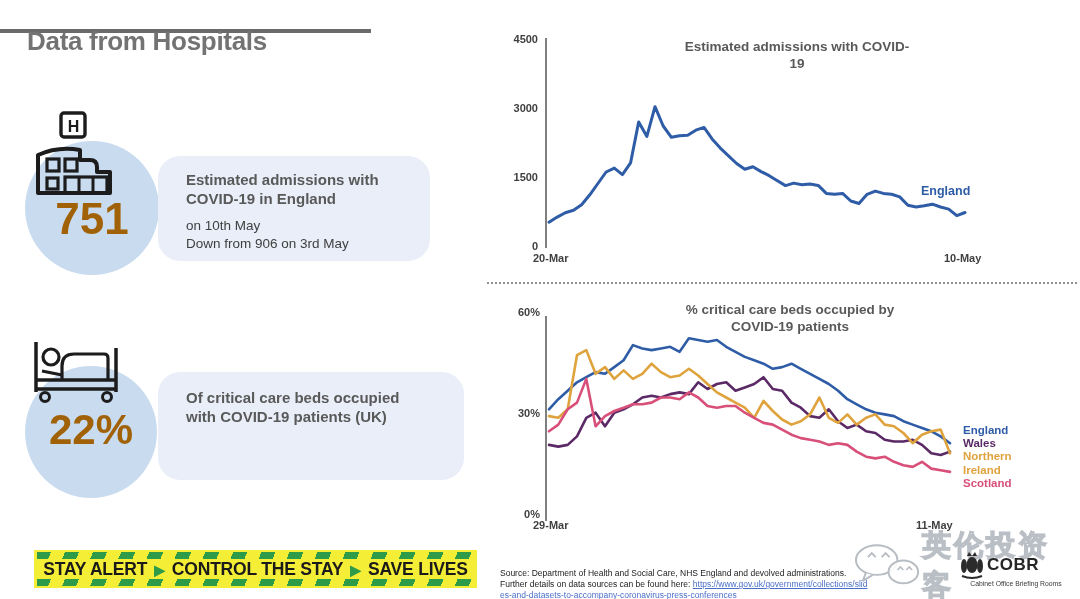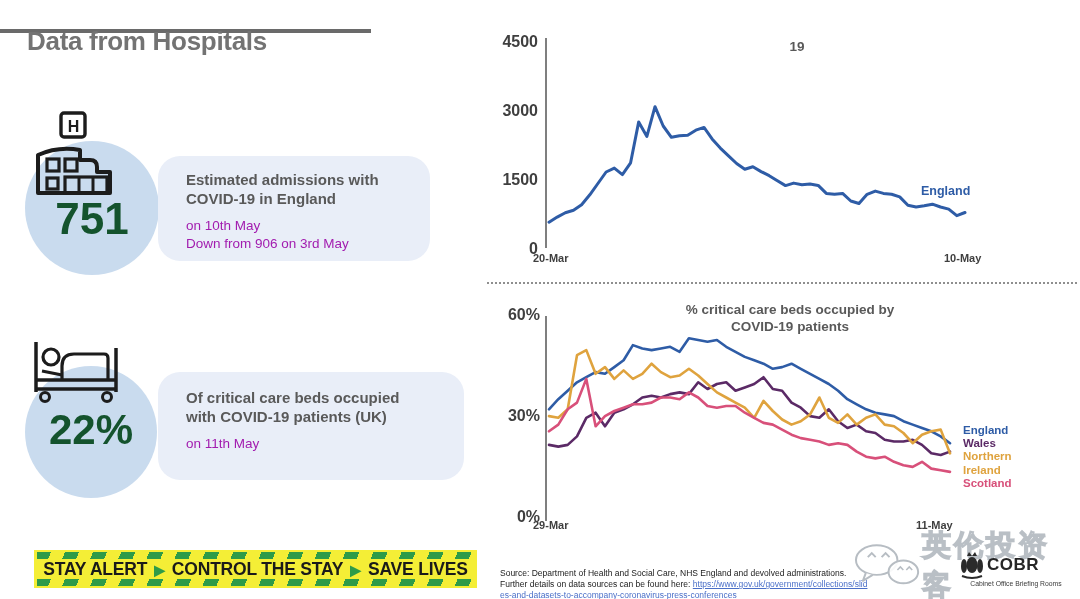--- a/index.html
+++ b/index.html
@@ -6,28 +6,28 @@
   .stage{position:relative;width:1080px;height:599px;background:#fff;overflow:hidden;
          font-family:"Liberation Sans",sans-serif;}
   .abs{position:absolute;}
 
   
   .top-bar{left:0;top:29px;width:371px;height:4px;background:#6a6a6a;}
   .page-title{left:27px;top:26px;font-size:26px;font-weight:bold;color:#737373;letter-spacing:-0.3px;}
 
   
   .stat-circle{border-radius:50%;background:#c9dbee;}
-  .stat-number{font-weight:800;color:#14532d;text-align:center;}
+  .stat-number{font-weight:800;color:#a16207;text-align:center;}
   .card-box{background:#e9eef8;border-radius:22px;}
   .card-title{font-size:15px;font-weight:bold;color:#595959;line-height:19px;white-space:pre-line;}
-  .card-sub{font-size:13.5px;color:#a21caf;line-height:17.5px;margin-top:9px;white-space:pre-line;}
+  .card-sub{font-size:13.5px;color:#404040;line-height:17.5px;margin-top:9px;white-space:pre-line;}
 
   
   .chart-title{font-size:13.5px;font-weight:bold;color:#595959;text-align:center;line-height:17px;}
-  .ytick{font-size:16px;font-weight:bold;color:#3f3f3f;text-align:right;}
+  .ytick{font-size:11px;font-weight:bold;color:#3f3f3f;text-align:right;}
   .xtick{font-size:11px;font-weight:bold;color:#3f3f3f;}
   .series-label{font-size:12.5px;font-weight:bold;}
   .legend-col{display:flex;flex-direction:column;}
   .legend-col div{font-size:11.5px;font-weight:bold;line-height:13.2px;white-space:pre-line;}
   .dotted-sep{border-top:2px dotted #8f8f8f;height:0;}
 
   
   .banner{left:34px;top:550px;width:443px;height:38px;background:#f4ee36;
           display:flex;align-items:center;justify-content:center;}
   .banner-stripe{position:absolute;left:3px;right:3px;height:7px;
@@ -74,36 +74,36 @@
     <rect x="35" y="67" width="42" height="16" fill="none" stroke="#1c1c1c" stroke-width="3.2"></rect>
     <line x1="49" y1="67" x2="49" y2="83" stroke="#1c1c1c" stroke-width="3"></line>
     <line x1="63" y1="67" x2="63" y2="83" stroke="#1c1c1c" stroke-width="3"></line>
   </svg>
   <div class="abs stat-number" style="left:25px;top:194px;width:134px;font-size:44px;">751</div>
 
   <div class="abs stat-circle" style="left:25px;top:366px;width:132px;height:132px;"></div>
   <div class="abs card-box" style="left:158px;top:372px;width:306px;height:108px;">
     <div class="card-title" style="margin:16px 0 0 28px;">Of critical care beds occupied
 with COVID-19 patients (UK)</div>
-    <div class="card-sub" style="margin-left:28px;">on 11th May</div>
   </div>
   <svg class="abs" style="left:30px;top:340px;" width="92" height="64" viewBox="0 0 92 64">
     <line x1="6" y1="2" x2="6" y2="52" stroke="#1c1c1c" stroke-width="3.5"></line>
     <line x1="86" y1="8" x2="86" y2="52" stroke="#1c1c1c" stroke-width="3.5"></line>
     <circle cx="21" cy="17" r="8" fill="none" stroke="#1c1c1c" stroke-width="3.2"></circle>
     <path d="M12 31 L32 35" fill="none" stroke="#1c1c1c" stroke-width="3"></path>
     <path d="M32 40 V26 Q32 14 44 14 L74 14 Q78 14 78 18 V40" fill="none" stroke="#1c1c1c" stroke-width="3.2"></path>
     <line x1="6" y1="40" x2="86" y2="40" stroke="#1c1c1c" stroke-width="3.5"></line>
     <line x1="6" y1="49" x2="86" y2="49" stroke="#1c1c1c" stroke-width="3.5"></line>
     <circle cx="15" cy="57" r="4.5" fill="none" stroke="#1c1c1c" stroke-width="3"></circle>
     <circle cx="77" cy="57" r="4.5" fill="none" stroke="#1c1c1c" stroke-width="3"></circle>
   </svg>
   <div class="abs stat-number" style="left:25px;top:406px;width:132px;font-size:42px;">22%</div>
 
   <div class="abs chart-title" style="left:637px;top:38px;width:320px;">
+    <div>Estimated admissions with COVID-</div>
     <div>19</div>
   </div>
   <div class="abs ytick" style="left:487px;top:33px;width:51px;">4500</div>
   <div class="abs ytick" style="left:487px;top:102px;width:51px;">3000</div>
   <div class="abs ytick" style="left:487px;top:171px;width:51px;">1500</div>
   <div class="abs ytick" style="left:487px;top:240px;width:51px;">0</div>
   <svg id="chart1-svg" class="abs" style="left:487px;top:28px;" width="593" height="242" viewBox="0 0 593 242">
     <line x1="59" y1="10" x2="59" y2="220" stroke="#7f7f7f" stroke-width="2"></line>
   <polyline points="62.0,194.2 70.2,189.1 78.3,184.7 86.5,182.2 94.6,176.7 102.8,166.8 110.9,155.5 119.1,144.0 127.3,140.1 135.4,146.6 143.6,134.8 151.7,93.9 159.9,108.4 168.0,78.7 176.2,98.0 184.4,109.3 192.5,107.7 200.7,107.2 208.8,102.2 217.0,99.4 225.1,110.9 233.3,120.1 241.5,127.9 249.6,135.5 257.8,141.3 265.9,138.7 274.1,143.6 282.2,147.7 290.4,152.8 298.5,157.6 306.7,155.1 314.9,156.7 323.0,156.0 331.2,157.4 339.3,165.4 347.5,166.3 355.6,165.4 363.8,173.0 372.0,175.5 380.1,166.3 388.3,163.1 396.4,165.4 404.6,166.3 412.7,168.9 420.9,177.3 429.1,179.0 437.2,177.8 445.4,176.2 453.5,179.0 461.7,181.1 469.8,187.7 478.0,184.5" fill="none" stroke="#2e5ca6" stroke-width="3" stroke-linejoin="round" stroke-linecap="round"></polyline>
     </svg>

